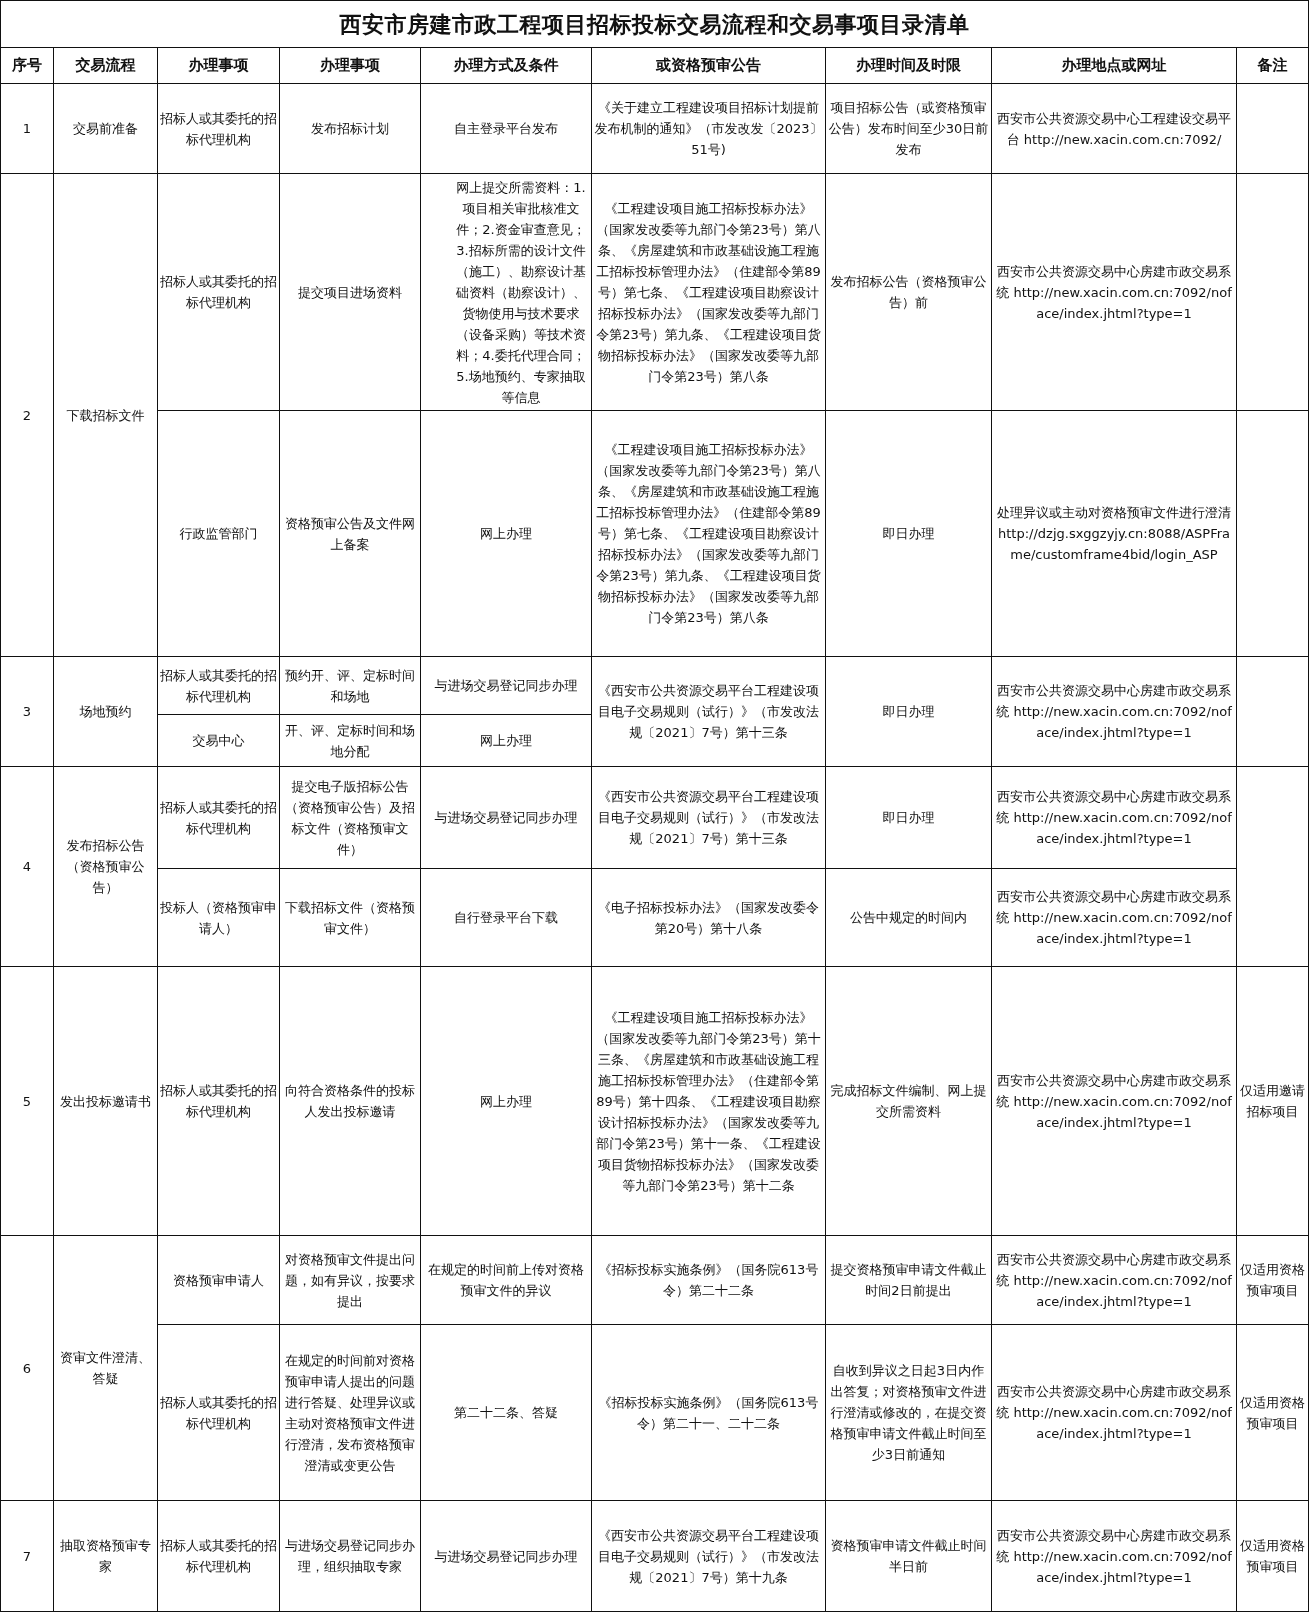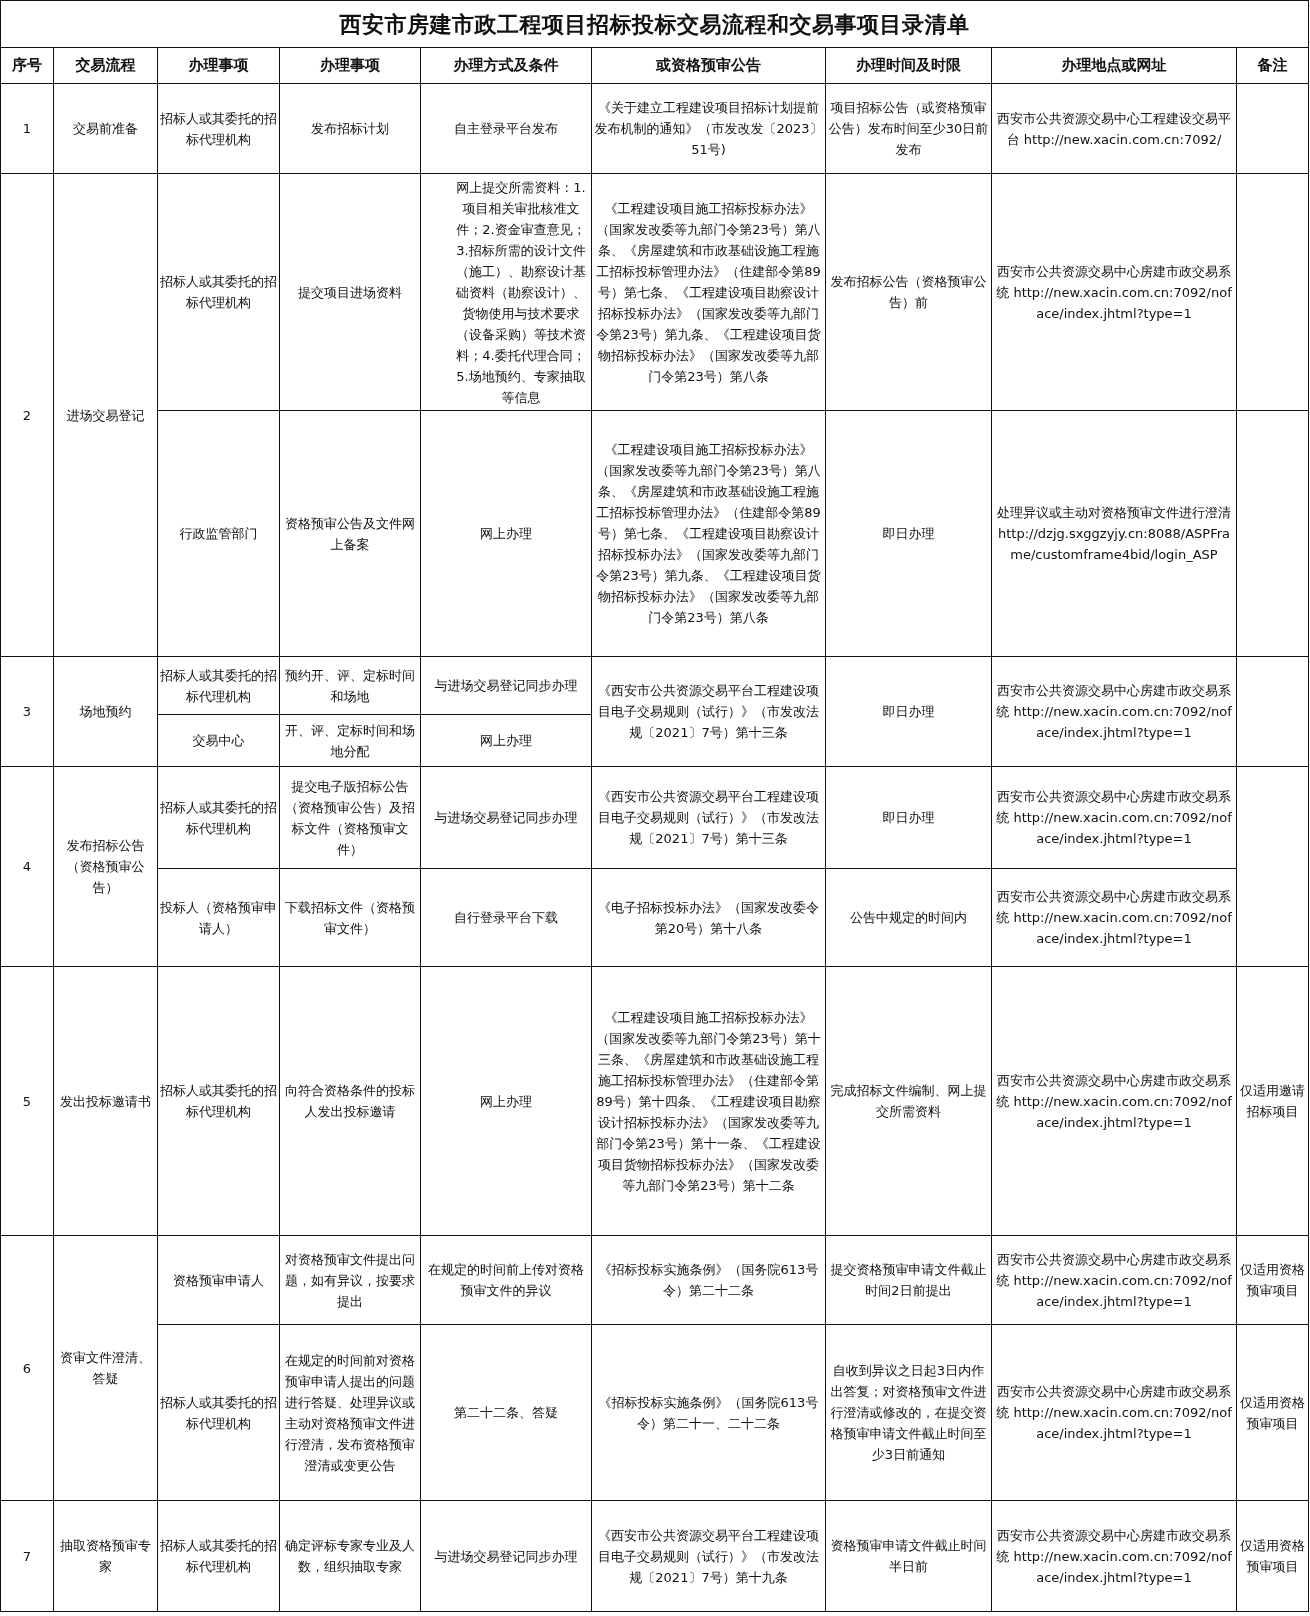--- a/index.html
+++ b/index.html
@@ -49,21 +49,21 @@
     <td>发布招标计划</td>
     <td>自主登录平台发布</td>
     <td>《关于建立工程建设项目招标计划提前发布机制的通知》（市发改发〔2023〕51号)</td>
     <td>项目招标公告（或资格预审公告）发布时间至少30日前发布</td>
     <td>西安市公共资源交易中心工程建设交易平台 http://new.xacin.com.cn:7092/</td>
     <td></td>
   </tr>
 
   <tr style="height:237px">
     <td rowspan="2">2</td>
-    <td rowspan="2">进场交易登记</td>
+    <td rowspan="2">下载招标文件</td>
     <td>招标人或其委托的招标代理机构</td>
     <td>提交项目进场资料</td>
     <td class="left">网上提交所需资料：1.项目相关审批核准文件；2.资金审查意见；3.招标所需的设计文件（施工）、勘察设计基础资料（勘察设计）、货物使用与技术要求（设备采购）等技术资料；4.委托代理合同；5.场地预约、专家抽取等信息</td>
     <td>《工程建设项目施工招标投标办法》（国家发改委等九部门令第23号）第八条、《房屋建筑和市政基础设施工程施工招标投标管理办法》（住建部令第89号）第七条、《工程建设项目勘察设计招标投标办法》（国家发改委等九部门令第23号）第九条、《工程建设项目货物招标投标办法》（国家发改委等九部门令第23号）第八条</td>
     <td>发布招标公告（资格预审公告）前</td>
     <td>西安市公共资源交易中心房建市政交易系统 http://new.xacin.com.cn:7092/noface/index.jhtml?type=1</td>
     <td></td>
   </tr>
   <tr style="height:246px">
     <td>行政监管部门</td>
@@ -142,21 +142,21 @@
     <td>《招标投标实施条例》（国务院613号令）第二十一、二十二条</td>
     <td>自收到异议之日起3日内作出答复；对资格预审文件进行澄清或修改的，在提交资格预审申请文件截止时间至少3日前通知</td>
     <td>西安市公共资源交易中心房建市政交易系统 http://new.xacin.com.cn:7092/noface/index.jhtml?type=1</td>
     <td>仅适用资格预审项目</td>
   </tr>
 
   <tr style="height:111px">
     <td>7</td>
     <td>抽取资格预审专家</td>
     <td>招标人或其委托的招标代理机构</td>
-    <td>确定评标专家专业及人数，组织抽取专家</td>
+    <td>与进场交易登记同步办理，组织抽取专家</td>
     <td>与进场交易登记同步办理</td>
     <td>《西安市公共资源交易平台工程建设项目电子交易规则（试行）》（市发改法规〔2021〕7号）第十九条</td>
     <td>资格预审申请文件截止时间半日前</td>
     <td>西安市公共资源交易中心房建市政交易系统 http://new.xacin.com.cn:7092/noface/index.jhtml?type=1</td>
     <td>仅适用资格预审项目</td>
   </tr>
 </tbody>
   </table>
 
 </body></html>

